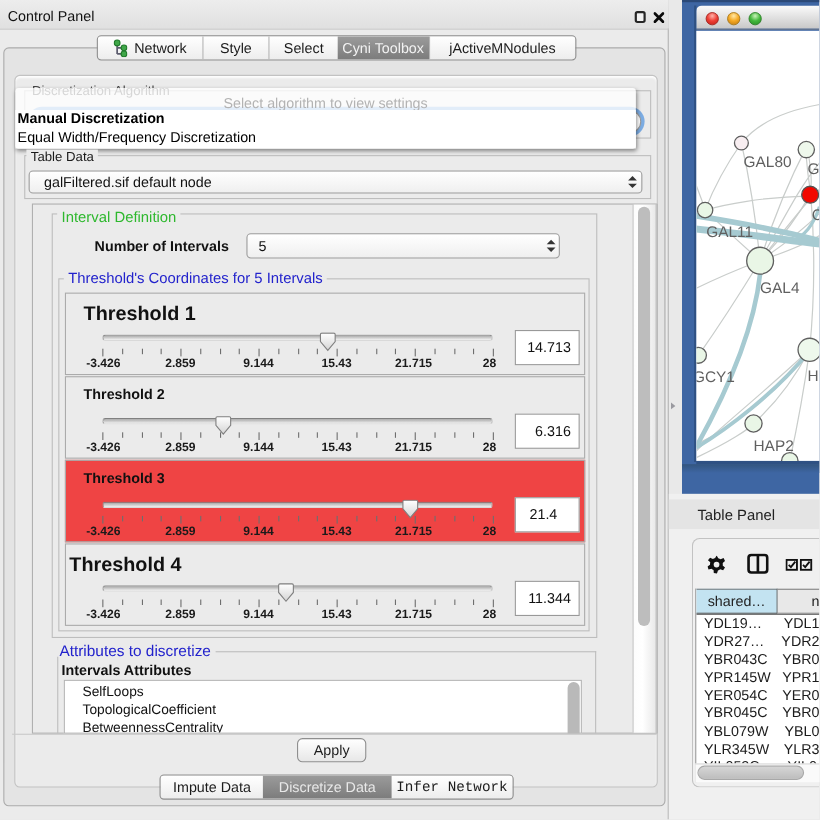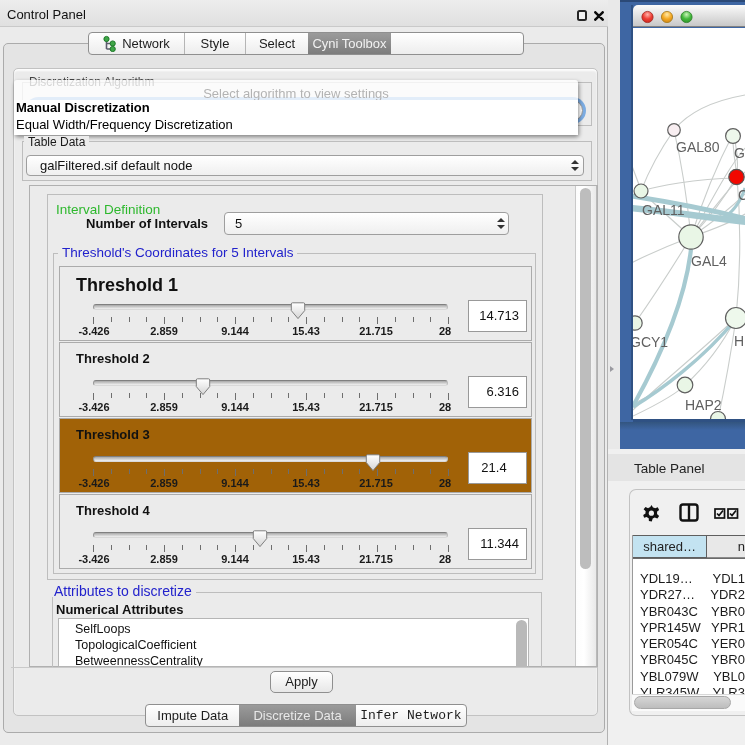--- a/index.html
+++ b/index.html
@@ -30,20 +30,21 @@
       <path d="M3.5 4.5 V14 M3.5 8.5 H9 M3.5 14 H9" stroke="#5c5c6e" stroke-width="1.6" fill="none"></path>
       <circle cx="3.5" cy="4" r="2.6" fill="#3fa648" stroke="#1f7a2a" stroke-width="1"></circle>
       <circle cx="9.7" cy="8.5" r="2.6" fill="#3fa648" stroke="#1f7a2a" stroke-width="1"></circle>
       <circle cx="9.7" cy="14" r="2.6" fill="#3fa648" stroke="#1f7a2a" stroke-width="1"></circle>
     </svg>
     Network
   </div>
   <div style="width:61px;border-left:1px solid #b5b5b5;display:flex;align-items:center;justify-content:center;">Style</div>
   <div style="width:63px;border-left:1px solid #b5b5b5;display:flex;align-items:center;justify-content:center;">Select</div>
   <div style="width:83px;background:linear-gradient(#9b9b9b,#7c7c7c);color:#f2f2f2;display:flex;align-items:center;justify-content:center;">Cyni Toolbox</div>
+  <div style="width:134px;border-left:1px solid #b5b5b5;display:flex;align-items:center;justify-content:center;">jActiveMNodules</div>
 </div>
 
 <div class="abs etch" style="left:22px;top:82px;width:570px;height:44px;"></div>
 <div class="gtitle" style="left:25px;top:76px;color:#444;background:none;">Discretization Algorithm</div>
 <div class="abs" style="left:28px;top:100px;width:555px;height:21px;border-radius:11px;background:#fff;border:1px solid #9a9a9a;box-shadow:0 0 0 3px rgba(96,156,224,0.8);"></div>
 
 <div class="abs" style="left:14px;top:80px;width:564px;height:55px;background:rgba(255,255,255,0.78);border-radius:3px;box-shadow:1px 2px 4px rgba(0,0,0,0.45);"></div>
 <div class="abs" style="left:14px;top:86px;width:564px;text-align:center;font-size:13px;color:#b3b3b3;">Select algorithm to view settings</div>
 <div class="abs" style="left:14px;top:100px;width:564px;height:17px;background:#fff;font-size:13px;font-weight:bold;color:#000;padding-left:2px;">Manual Discretization</div>
 <div class="abs" style="left:14px;top:117px;width:564px;height:18px;background:#fff;font-size:13px;color:#000;padding-left:2px;">Equal Width/Frequency Discretization</div>
@@ -53,21 +54,21 @@
 <div class="abs" style="left:26px;top:155px;width:558px;height:21px;border-radius:4px;border:1px solid #9e9e9e;background:linear-gradient(#ffffff,#efefef);font-size:13px;color:#111;line-height:20px;padding-left:13px;">galFiltered.sif default node</div>
 <div class="abs" style="left:571px;top:160px;width:0;height:0;border-left:4px solid transparent;border-right:4px solid transparent;border-bottom:4.5px solid #333;"></div>
 <div class="abs" style="left:571px;top:166.5px;width:0;height:0;border-left:4px solid transparent;border-right:4px solid transparent;border-top:4.5px solid #333;"></div>
 
 <div class="abs" style="left:29px;top:185px;width:569px;height:482px;border:1px solid #b0b0b0;background:#ebebeb;overflow:hidden;"></div>
 
 <div class="abs" style="left:575px;top:186px;width:22px;height:480px;background:linear-gradient(to right,#fcfcfc,#ffffff 40%,#e9e9e9);border-left:1px solid #c9c9c9;border-right:1px solid #b9b9b9;"></div>
 <div class="abs" style="left:580px;top:188px;width:11px;height:381px;border-radius:5.5px;background:#bdbdbd;"></div>
 
 <div class="abs" style="left:47px;top:194px;width:496px;height:386px;border:1px solid #bdbdbd;"></div>
-<div class="gtitle" style="left:52px;top:204px;color:#2eb82e;font-size:13.5px;">Interval Definition</div>
+<div class="gtitle" style="left:52px;top:192px;color:#2eb82e;font-size:13.5px;">Interval Definition</div>
 
 <div class="abs" style="left:86px;top:216px;font-size:13px;font-weight:bold;color:#111;">Number of Intervals</div>
 <div class="abs" style="left:224px;top:212px;width:285px;height:23px;border-radius:4px;border:1px solid #9e9e9e;background:linear-gradient(#ffffff,#efefef);font-size:13px;color:#111;line-height:21px;padding-left:10px;">5</div>
 <div class="abs" style="left:497px;top:218px;width:0;height:0;border-left:4px solid transparent;border-right:4px solid transparent;border-bottom:4.5px solid #333;"></div>
 <div class="abs" style="left:497px;top:224.5px;width:0;height:0;border-left:4px solid transparent;border-right:4px solid transparent;border-top:4.5px solid #333;"></div>
 
 <div class="abs" style="left:53px;top:253px;width:483px;height:321px;border:1px solid #bdbdbd;"></div>
 <div class="gtitle" style="left:58px;top:247px;color:#2222cc;font-size:13.5px;">Threshold's Coordinates for 5 Intervals</div>
 
 <div id="thresholds">
@@ -146,21 +147,21 @@
      <path d="M2.5 0.8 H13.5 Q14.7 0.8 14.7 2 V8.6 L8 16.6 L1.3 8.6 V2 Q1.3 0.8 2.5 0.8 Z" fill="url(#thg1)" stroke="#7f7f7f" stroke-width="1"></path>
      <defs>
           <linearGradient id="thg1" x1="0" y1="0" x2="0" y2="1">
             <stop offset="0" stop-color="#ffffff"></stop>
             <stop offset="1" stop-color="#d4d4d4"></stop>
           </linearGradient>
         </defs>
    </svg>
       <div style="position:absolute;left:408px;top:33px;width:59px;height:32px;background:#fff;border:1px solid #999;font-size:13px;color:#111;text-align:right;line-height:30px;padding-right:7px;">6.316</div>
     </div>
-    <div class="abs" style="left:59px;top:418px;width:473px;height:75px;border:1px solid #ababab;background:#a16207;">
+    <div class="abs" style="left:59px;top:418px;width:473px;height:75px;border:1px solid #ababab;background:#ef4444;">
       <div style="position:absolute;left:16px;top:8px;font-size:13px;font-weight:bold;color:#111;">Threshold 3</div>
       <div style="position:absolute;left:33px;top:37px;width:355px;height:6px;border-radius:3px;background:linear-gradient(#a8a8a8,#f2f2f2);border-top:1px solid #808080;border-left:1px solid #9a9a9a;border-right:1px solid #bdbdbd;border-bottom:1px solid #d9d9d9;"></div>
       <div style="position:absolute;left:33.0px;top:50px;width:1px;height:7px;background:#6e6e6e;"></div>
       <div style="position:absolute;left:50.8px;top:50px;width:1px;height:4.5px;background:#6e6e6e;"></div>
       <div style="position:absolute;left:68.5px;top:50px;width:1px;height:4.5px;background:#6e6e6e;"></div>
       <div style="position:absolute;left:86.3px;top:50px;width:1px;height:4.5px;background:#6e6e6e;"></div>
       <div style="position:absolute;left:104.0px;top:50px;width:1px;height:7px;background:#6e6e6e;"></div>
       <div style="position:absolute;left:121.8px;top:50px;width:1px;height:4.5px;background:#6e6e6e;"></div>
       <div style="position:absolute;left:139.5px;top:50px;width:1px;height:4.5px;background:#6e6e6e;"></div>
       <div style="position:absolute;left:157.3px;top:50px;width:1px;height:4.5px;background:#6e6e6e;"></div>
@@ -188,21 +189,21 @@
      <defs>
           <linearGradient id="thg2" x1="0" y1="0" x2="0" y2="1">
             <stop offset="0" stop-color="#ffffff"></stop>
             <stop offset="1" stop-color="#d4d4d4"></stop>
           </linearGradient>
         </defs>
    </svg>
       <div style="position:absolute;left:408px;top:33px;width:59px;height:32px;background:#fff;border:1px solid #999;font-size:13px;color:#111;text-align:center;line-height:30px;padding-right:7px;">21.4</div>
     </div>
     <div class="abs" style="left:59px;top:494px;width:473px;height:75px;border:1px solid #ababab;background:#ebebeb;">
-      <div style="position:absolute;left:16px;top:8px;font-size:13px;font-weight:bold;color:#111;">Threshold 4</div>
+      <div style="position:absolute;left:3px;top:8px;font-size:18px;font-weight:bold;color:#111;">Threshold 4</div>
       <div style="position:absolute;left:33px;top:37px;width:355px;height:6px;border-radius:3px;background:linear-gradient(#a8a8a8,#f2f2f2);border-top:1px solid #808080;border-left:1px solid #9a9a9a;border-right:1px solid #bdbdbd;border-bottom:1px solid #d9d9d9;"></div>
       <div style="position:absolute;left:33.0px;top:50px;width:1px;height:7px;background:#6e6e6e;"></div>
       <div style="position:absolute;left:50.8px;top:50px;width:1px;height:4.5px;background:#6e6e6e;"></div>
       <div style="position:absolute;left:68.5px;top:50px;width:1px;height:4.5px;background:#6e6e6e;"></div>
       <div style="position:absolute;left:86.3px;top:50px;width:1px;height:4.5px;background:#6e6e6e;"></div>
       <div style="position:absolute;left:104.0px;top:50px;width:1px;height:7px;background:#6e6e6e;"></div>
       <div style="position:absolute;left:121.8px;top:50px;width:1px;height:4.5px;background:#6e6e6e;"></div>
       <div style="position:absolute;left:139.5px;top:50px;width:1px;height:4.5px;background:#6e6e6e;"></div>
       <div style="position:absolute;left:157.3px;top:50px;width:1px;height:4.5px;background:#6e6e6e;"></div>
       <div style="position:absolute;left:175.0px;top:50px;width:1px;height:7px;background:#6e6e6e;"></div>
@@ -232,21 +233,21 @@
             <stop offset="1" stop-color="#d4d4d4"></stop>
           </linearGradient>
         </defs>
    </svg>
       <div style="position:absolute;left:408px;top:33px;width:59px;height:32px;background:#fff;border:1px solid #999;font-size:13px;color:#111;text-align:right;line-height:30px;padding-right:7px;">11.344</div>
     </div>
   </div>
 
 <div class="abs" style="left:52px;top:592px;width:490px;height:75px;border:1px solid #bdbdbd;border-bottom:none;"></div>
 <div class="gtitle" style="left:50px;top:585px;color:#2222cc;font-size:14px;">Attributes to discretize</div>
-<div class="abs" style="left:56px;top:602px;font-size:13px;font-weight:bold;color:#111;">Numerical Attributes</div>
+<div class="abs" style="left:56px;top:602px;font-size:13px;font-weight:bold;color:#111;">Intervals Attributes</div>
 <div class="abs" style="left:58px;top:618px;width:471px;height:49px;background:#fff;border:1px solid #b5b5b5;font-size:12.5px;color:#111;overflow:hidden;">
   <div style="padding:2px 0 0 16px;line-height:16px;">SelfLoops<br>TopologicalCoefficient<br>BetweennessCentrality</div>
 </div>
 <div class="abs" style="left:516px;top:620px;width:11px;height:47px;border-radius:5.5px 5.5px 0 0;background:#b9b9b9;"></div>
 
 <div class="abs" style="left:11px;top:667px;width:586px;height:1px;background:#c9c9c9;"></div>
 <div class="abs" style="left:270px;top:671px;width:63px;height:22px;border:1px solid #8f8f8f;border-radius:5px;background:linear-gradient(#ffffff,#e7e7e7);font-size:13px;color:#1c1c1c;text-align:center;line-height:20px;">Apply</div>
 
 <div class="abs" style="left:145px;top:704px;width:322px;height:23px;border:1px solid #8f8f8f;border-radius:4px;background:linear-gradient(#ffffff,#ededed);overflow:hidden;display:flex;font-size:13px;color:#1c1c1c;">
   <div style="width:94px;display:flex;align-items:center;justify-content:center;">Impute Data</div>
@@ -365,21 +366,21 @@
   <rect x="1" y="1" width="9.5" height="9" fill="none" stroke="#111" stroke-width="1.7"></rect>
   <path d="M3 5.5 L5 7.5 L9 2.5" stroke="#111" stroke-width="1.7" fill="none"></path>
 </svg>
 
 <div class="abs" style="left:632px;top:535px;width:113px;height:176px;background:#fff;overflow:hidden;border-left:1px solid #9a9a9a;">
   <div style="display:flex;height:24px;border-bottom:1px solid #6a6a6a;font-size:13px;color:#222;">
     <div style="width:75px;background:#c3e3f1;border:1px solid #5f5f5f;border-left:none;text-align:center;line-height:22px;">shared…</div>
     <div style="width:38px;background:#e8e8e8;border-top:1px solid #5f5f5f;border-bottom:1px solid #8a8a8a;text-align:right;line-height:22px;padding-right:0px;">n</div>
   </div>
   <div style="font-size:13px;color:#1c1c1c;line-height:16.3px;padding-top:0px;">
-    <div style="display:flex;margin-top:12px;">
+    <div style="display:flex;">
         <div style="width:76px;padding-left:7px;">YDL19…</div>
         <div style="padding-left:7px;">YDL1</div>
       </div>
     <div style="display:flex;">
         <div style="width:76px;padding-left:7px;">YDR27…</div>
         <div style="padding-left:7px;">YDR2</div>
       </div>
     <div style="display:flex;">
         <div style="width:76px;padding-left:7px;">YBR043C</div>
         <div style="padding-left:7px;">YBR0</div>

